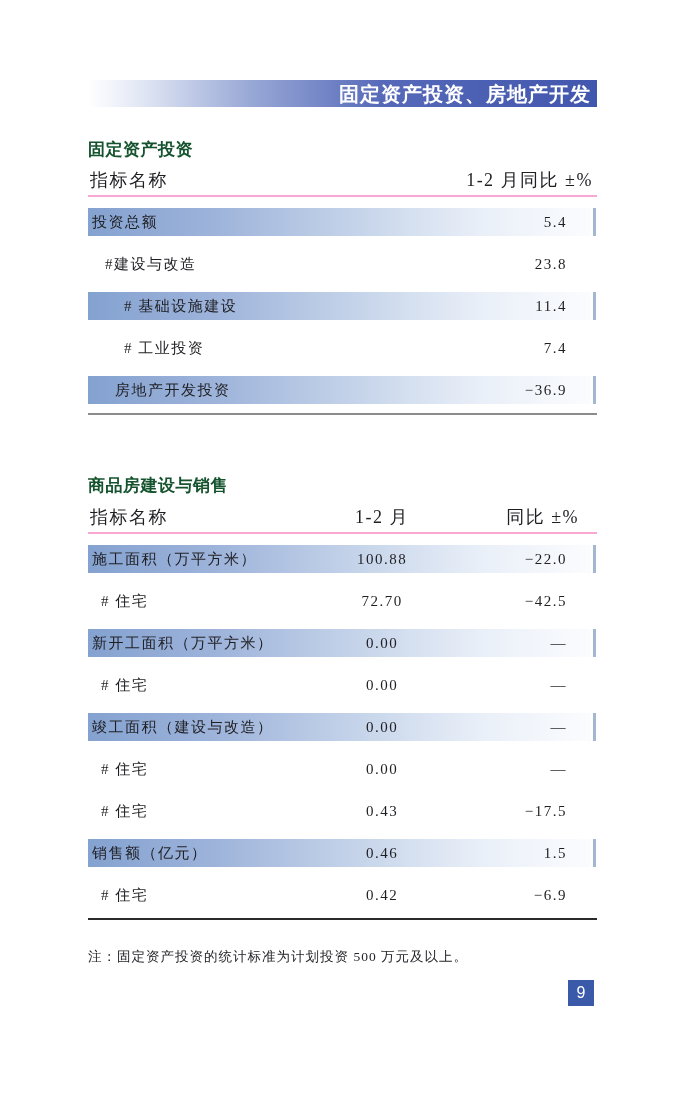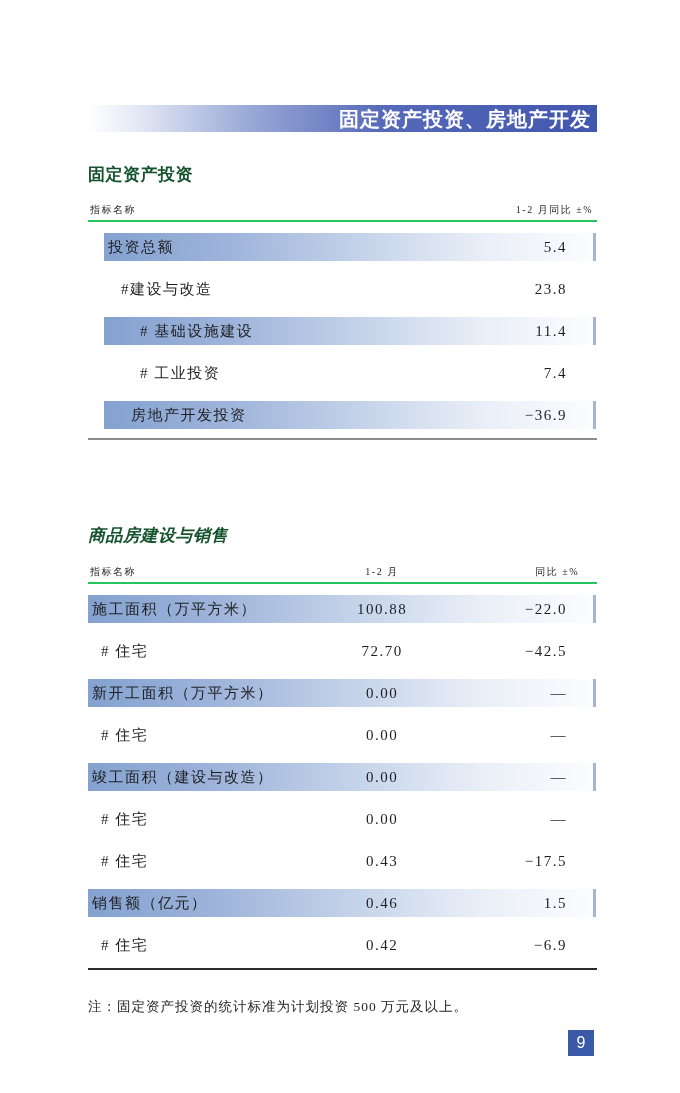--- a/index.html
+++ b/index.html
@@ -1,60 +1,60 @@
 <!DOCTYPE html>
 <html><head>
 <meta charset="utf-8">
 <style>
   html,body{margin:0;padding:0;}
   body{
     width:680px;height:1093px;background:#ffffff;position:relative;
     font-family:"Liberation Serif", serif;color:#1f1f23;
     -webkit-font-smoothing:antialiased;
   }
-  .content{position:absolute;left:88px;top:105px;width:509px;}
+  .content{position:absolute;left:88px;top:80px;width:509px;}
 
   
   .banner{
     height:27px;display:flex;align-items:center;justify-content:flex-end;
     background:linear-gradient(90deg,#ffffff 0%,#e3e8f5 10%,#98a8d6 32%,#5669b9 58%,#4156ad 100%);
   }
   .banner-title{
     font-family:"Liberation Sans", sans-serif;font-weight:bold;
     font-size:20px;color:#ffffff;letter-spacing:1px;padding-right:6px;line-height:1;
   }
 
   
   .section-title{
     font-family:"Liberation Sans", sans-serif;font-weight:bold;
     font-size:17px;color:#14532d;letter-spacing:0.5px;line-height:22px;
   }
   #title1{margin-top:32px;}
-  #title2{margin-top:85px;font-style:italic;}
+  #title2{margin-top:60px;}
 
   
   .thead{
     display:grid;align-items:end;height:27px;
-    border-bottom:2px solid #22c55e;
-    font-size:10px;letter-spacing:1.5px;
+    border-bottom:2px solid #f9a8d4;
+    font-size:18px;letter-spacing:1.5px;
   }
   .thead.t1{grid-template-columns:1fr 210px;margin-top:7px;}
   .thead.t2{grid-template-columns:1fr 150px 140px;margin-top:8px;}
   .thead .label{padding-left:2px;padding-bottom:3px;}
   .thead .hdr-val{text-align:right;padding-right:4px;padding-bottom:3px;}
   .thead .hdr-mid{text-align:center;padding-bottom:3px;}
   .thead .hdr-yoy{text-align:right;padding-right:18px;padding-bottom:3px;}
 
   
   .rows{margin-top:4px;}
   .row{
     position:relative;height:42px;display:grid;align-items:center;
     font-size:15px;letter-spacing:1.5px;
   }
-  .row.t1{grid-template-columns:1fr 150px;margin-left:16px;}
+  .row.t1{grid-template-columns:1fr 150px;}
   .row.t2{grid-template-columns:1fr 150px 140px;}
   .row.shaded::before{
     content:"";position:absolute;left:0;right:6px;top:7px;bottom:7px;z-index:0;
     background:linear-gradient(90deg,#84a2d0 0%,#9db3da 25%,#c3d2e9 52%,#e9eff8 78%,#fbfcfe 100%);
   }
   .row.shaded::after{
     content:"";position:absolute;right:1px;top:7px;bottom:7px;width:3px;z-index:0;
     background:#a3b8d0;
   }
   .row>span{position:relative;z-index:1;}

